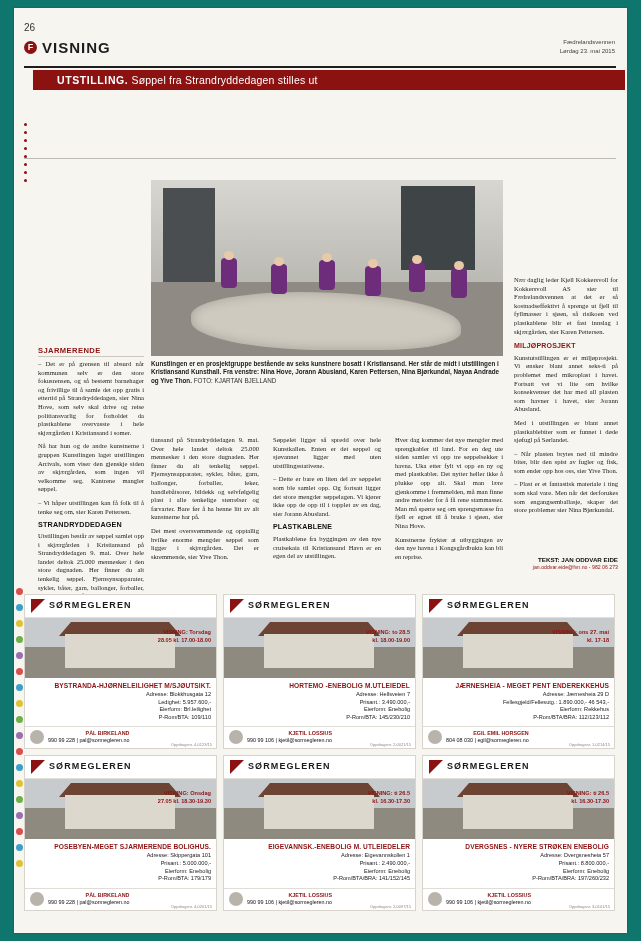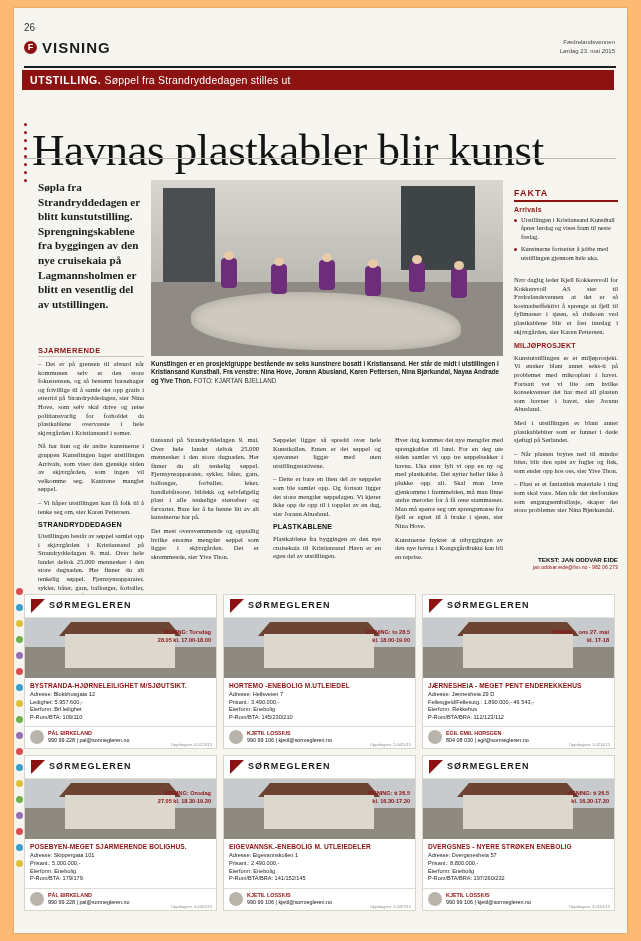--- a/index.html
+++ b/index.html
@@ -1,29 +1,29 @@
 <!DOCTYPE html>
 <html><head>
 <meta charset="utf-8">
 <style>
   html,body{margin:0;padding:0;background:#cfcec9;}
   body{font-family:"Liberation Serif", serif;}
-  .page{position:relative;width:641px;height:941px;background:#fdba74;overflow:hidden;}
+  .page{position:relative;width:641px;height:941px;background:#0f766e;overflow:hidden;}
   .paper{position:absolute;left:14px;top:8px;width:613px;height:925px;background:#f7f5f0;
          box-shadow:0 0 2px rgba(0,0,0,.25);}
   
   .pagenum{position:absolute;left:10px;top:14px;font-size:10px;color:#333;font-family:"Liberation Sans",sans-serif;}
   .sect-row{position:absolute;left:10px;top:36px;width:592px;height:22px;border-bottom:2px solid #1d1d1d;}
   .sect-logo{position:absolute;left:10px;top:33px;width:13px;height:13px;border-radius:50%;background:#8c1212;color:#fff;
              font-size:9px;font-family:"Liberation Sans",sans-serif;text-align:center;line-height:13px;font-weight:bold;}
   .sect-name{position:absolute;left:28px;top:31px;font-family:"Liberation Sans",sans-serif;font-weight:bold;font-size:15px;letter-spacing:1px;color:#1d1d1d;}
   .masthead{position:absolute;right:12px;top:30px;text-align:right;font-family:"Liberation Sans",sans-serif;font-size:6px;color:#444;line-height:1.5;}
   
-  .kicker{position:absolute;left:8px;top:62px;width:592px;height:20px;background:#8c1212;color:#fff;
-          font-family:"Liberation Sans",sans-serif;font-size:10.5px;line-height:20px;padding-left:8px;box-sizing:border-box;letter-spacing:.2px;}
+  .kicker{position:absolute;left:19px;top:62px;width:592px;height:20px;background:#8c1212;color:#fff;
+          font-family:"Liberation Sans",sans-serif;font-size:10.5px;line-height:20px;padding-left:24px;box-sizing:border-box;letter-spacing:.2px;}
   .kicker b{font-weight:bold;letter-spacing:.6px;}
   .kicker span{font-weight:normal;}
   
   .headline{position:absolute;left:18px;top:86px;width:590px;font-size:45px;line-height:52px;color:#141414;font-family:"Liberation Serif",serif;font-weight:normal;letter-spacing:-.5px;}
   .hr-thin{position:absolute;left:10px;top:150px;width:592px;height:1px;background:#bdbab4;}
   
   .dots{position:absolute;left:10px;top:115px;width:5px;height:60px;}
   .dots i{display:block;width:3px;height:3px;background:#8c1212;border-radius:50%;margin-bottom:5px;}
   .ingress{position:absolute;left:24px;top:172px;width:106px;font-size:11.2px;line-height:14.6px;font-weight:bold;color:#1b1b1b;}
   .byl-head{position:absolute;left:24px;top:338px;width:106px;font-family:"Liberation Sans",sans-serif;font-size:7.6px;font-weight:bold;color:#8c1212;letter-spacing:.4px;}
@@ -56,21 +56,21 @@
   .fakta h5{margin:2px 0 3px 0;font-family:"Liberation Sans",sans-serif;font-size:6.8px;color:#8c1212;letter-spacing:.3px;}
   .fakta li{font-size:6.4px;line-height:8.4px;color:#222;margin:0 0 4px 0;list-style:none;position:relative;padding-left:7px;}
   .fakta li:before{content:"";position:absolute;left:0;top:3px;width:3px;height:3px;background:#8c1212;border-radius:50%;}
   .fakta ul{margin:0;padding:0;}
   .rcol{position:absolute;left:500px;top:268px;width:104px;font-size:6.6px;line-height:8.6px;color:#222;text-align:justify;}
   .rcol p{margin:0 0 5px 0;}
   .rcol h4{margin:6px 0 3px 0;font-family:"Liberation Sans",sans-serif;font-size:7px;color:#8c1212;letter-spacing:.2px;}
   .author{position:absolute;left:500px;top:548px;width:104px;text-align:right;font-family:"Liberation Sans",sans-serif;font-size:6.2px;color:#111;font-weight:bold;}
   .author small{display:block;font-weight:normal;color:#8c1212;font-size:5.2px;margin-top:1px;}
   
-  .ads{position:absolute;left:10px;top:586px;width:592px;}
+  .ads{position:absolute;left:10px;top:586px;width:592px;text-align:right;}
   .adrow{display:flex;gap:6px;margin-bottom:6px;}
   .ad{width:193px;background:#fff;border:1px solid #d8d4cc;position:relative;box-sizing:border-box;}
   .ad-top{height:22px;background:#fff;position:relative;border-bottom:1px solid #e3e0da;}
   .ad-brand{position:absolute;left:24px;top:5px;font-family:"Liberation Sans",sans-serif;font-size:9px;font-weight:bold;letter-spacing:1.1px;color:#1a1a1a;}
   .ad-logo{position:absolute;left:6px;top:4px;width:14px;height:14px;}
   .ad-logo:before{content:"";position:absolute;left:0;top:0;border-left:14px solid #8c1212;border-bottom:14px solid transparent;}
   .ad-photo{height:60px;background:#9a968e;position:relative;overflow:hidden;}
   .ad-photo .sky{position:absolute;left:0;top:0;width:100%;height:50%;background:#c8cbcd;}
   .ad-photo .ground{position:absolute;left:0;bottom:0;width:100%;height:52%;background:#8e8a80;}
   .ad-photo .house{position:absolute;left:40px;bottom:10px;width:110px;height:34px;background:#ddd8cd;}
@@ -111,24 +111,22 @@
     <div class="dots">
       <i></i>
         <i></i>
         <i></i>
         <i></i>
         <i></i>
         <i></i>
         <i></i>
         <i></i>
     </div>
-    <h1 class="headline">Havnas plastkabler blir kunst</h1>
     <div class="hr-thin"></div>
 
-    <div class="ingress">Søpla fra Strandryddedagen er blitt kunstutstilling. Sprengningskablene fra byggingen av den nye cruisekaia på Lagmannsholmen er blitt en vesentlig del av utstillingen.</div>
 
     <div class="byl-head">SJARMERENDE</div>
     <div class="byl-rule"></div>
     <div class="col-left">
       <p>– Det er på grensen til absurd når kommunen selv er den store fokusrensen, og så bestemt barnehager og frivillige til å samle det opp gratis i ettertid på Strandryddedagen, sier Nina Hove, som selv skal drive og reise politiansvarlig for forholdet da plastkablene overvasste i hele skjærgården i Kristiansand i somer.</p>
       <p>Nå har hun og de andre kunstnerne i gruppen Kunstlingen laget utstillingen Arrivals, som viser den gjenskje siden av skjærgården, som ingen vil velkomme seg. Kantrene mangler søppel.</p>
       <p>– Vi håper utstillingen kan få folk til å tenke seg om, sier Karen Pettersen.</p>
     </div>
     <div class="sub-head">STRANDRYDDEDAGEN</div>
     <div class="col-left2">Utstillingen består av søppel samlet opp i skjærgården i Kristiansand på Strandryddedagen 9. mai. Over hele landet deltok 25.000 mennesker i den store dugnaden. Her finner du alt tenkelig søppel. Fjernsynsapparater, sykler, båter, garn, ballonger, forballer, leker, handlebåtsorer, bildekk og selvfølgelig plast i alle tenkelige størrelser og farvarter. Bare før å ha henne litt av alt kunstnerne har på.</div>
@@ -173,29 +171,20 @@
         <p>– Dette er bare en liten del av søppelet som ble samlet opp. Og fortsatt ligger det store mengder søppelagen. Vi kjører ikke opp de opp til i topplet av en dag, sier Jorann Abusland.</p>
         <h4>PLASTKABLENE</h4>
         <p>Plastkablene fra byggingen av den nye cruisekaia til Kristiansand Havn er en egen del av utstillingen.</p>
       </div>
       <div class="bc bc3">
         <p>Hver dag kommer det nye mengder med sprengkabler til land. For en deg ute siden samler vi opp tre søppelsekker i havna. Uka etter fylt vi opp en ny og med plastkabler. Det nytter heller ikke å plukke opp alt. Skal man lære gjenkomme i fremmelden, må man finne andre metoder for å få rene stammasser. Man må spørre seg om sprengsmasse fra fjell er egnet til å bruke i sjøen, sier Nina Hove.</p>
         <p>Kunstnerne frykter at utbyggingen av den nye havna i Kongsgårdbukta kan bli en reprise.</p>
       </div>
     </div>
 
-    <div class="fakta">
-      <div class="fakta-title">FAKTA</div>
-      <div class="fakta-rule"></div>
-      <h5>Arrivals</h5>
-      <ul>
-        <li>Utstillingen i Kristiansand Kunsthall åpner lørdag og vises fram til neste fredag.</li>
-        <li>Kunstnerne fortsetter å jobbe med utstillingen gjennom hele uka.</li>
-      </ul>
-    </div>
 
     <div class="rcol">
       <p>Nær daglig leder Kjell Kokkersvoll for Kokkersvoll AS sier til Fædrelandsvennen at det er så kostnadseffektivt å sprenge ut fjell til fyllmasser i sjøen, så risikoen ved plastkablene blir et fast innslag i skjærgården, sier Karen Pettersen.</p>
       <h4>MILJØPROSJEKT</h4>
       <p>Kunstutstillingen er et miljøprosjekt. Vi ønsker blant annet seks-ti på problemet med mikroplast i havet. Fortsatt vet vi lite om hvilke konsekvenser det har med all plasten som havner i havet, sier Jorann Abusland.</p>
       <p>Med i utstillingen er blant annet plastkablebiter som er funnet i døde sjøfugl på Sørlandet.</p>
       <p>– Når plasten brytes ned til mindre biter, blir den spist av fugler og fisk, som ender opp hos oss, sier Yive Thon.</p>
       <p>– Plast er et fantastisk materiale i ting som skal vare. Men når det derforukes som engangsemballasje, skaper det store problemer sier Nina Bjørkundal.</p>
     </div>
     <div class="author">

